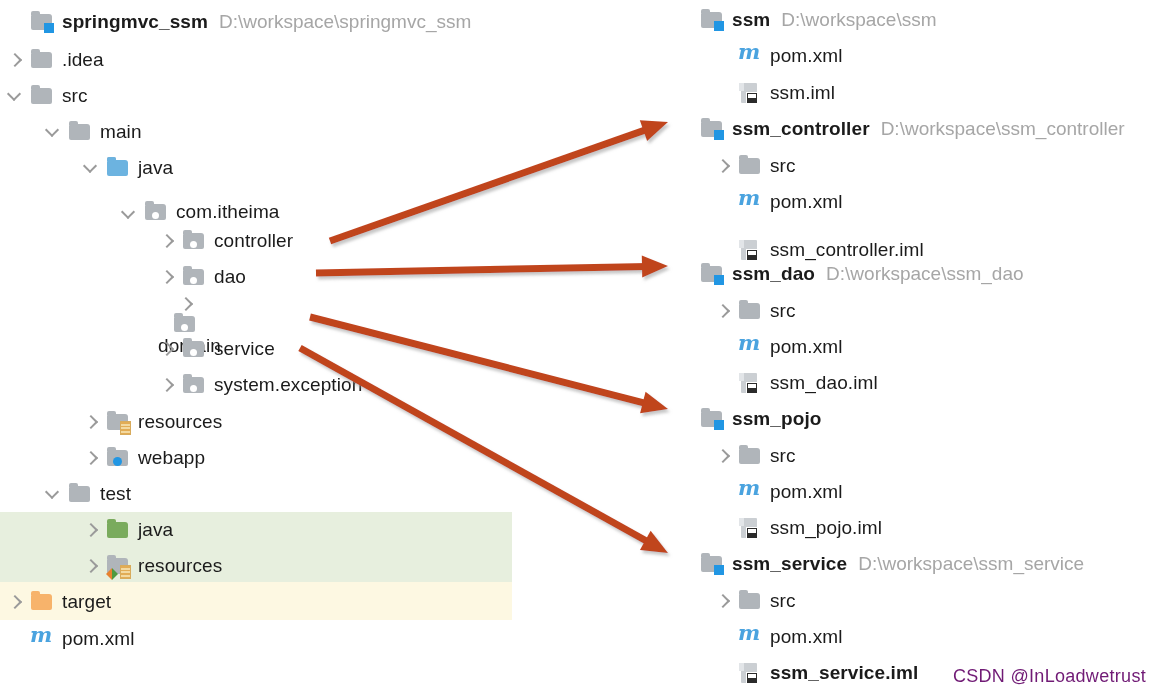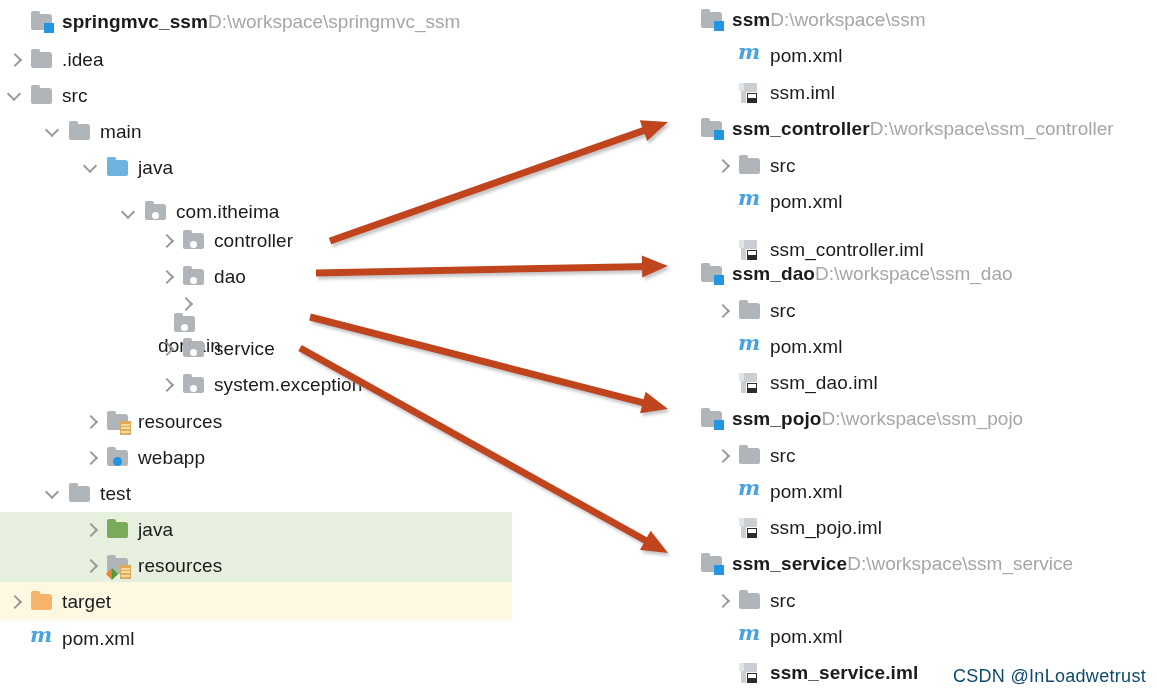--- a/index.html
+++ b/index.html
@@ -25,20 +25,21 @@
     display:flex;
     align-items:center;
     white-space:nowrap;
     font-size:19px;
     color:#1b1b1b;
   }
   .row .label{letter-spacing:.1px;}
   .row.bold .label{font-weight:bold;}
   .row .path{
     color:#a6a6a6;
+    margin-left:11px;
     font-weight:normal;
     font-size:19px;
   }
 
   
   .chev{
     width:18px;height:18px;
     margin-right:6px;
     flex:0 0 auto;
     position:relative;
@@ -166,21 +167,21 @@
     font-size:21px;color:#4aa3df;
     line-height:22px;
   }
 
   
   #arrows{position:absolute;left:0;top:0;width:1156px;height:695px;pointer-events:none;}
 
   
   .watermark{
     position:absolute;right:10px;bottom:8px;
-    color:#0c4a6e;font-size:18px;
+    color:#701a75;font-size:18px;
     font-family:"Liberation Sans",sans-serif;
     letter-spacing:.3px;
   }
 </style>
 </head>
 <body>
 
 <div id="stage">
 
   <div class="band band-green"></div>
@@ -426,21 +427,20 @@
         </span>
         <span class="label">ssm_dao.iml</span>
       </div>
       <div class="row bold" style="top: 401px; left: 676px;">
         <span class="chev none"></span>
         <span class="ico">
           <span class="folder"></span>
           <span class="badge-blue"></span>
         </span>
         <span class="label">ssm_pojo</span>
-        <span class="path">D:\workspace\ssm_pojo</span>
       </div>
       <div class="row" style="top: 438px; left: 714px;">
         <span class="chev"></span>
         <span class="ico">
           <span class="folder"></span>
         </span>
         <span class="label">src</span>
       </div>
       <div class="row" style="top: 474px; left: 714px;">
         <span class="chev none"></span>

